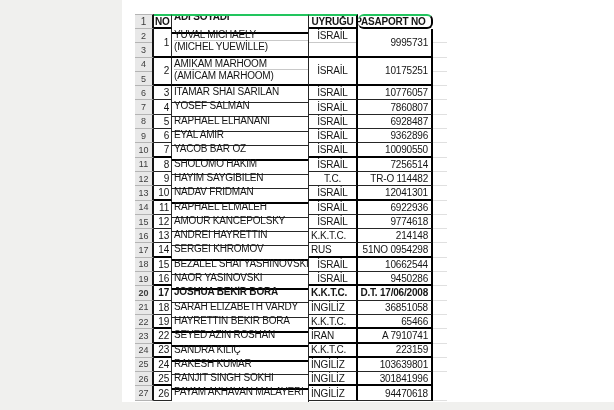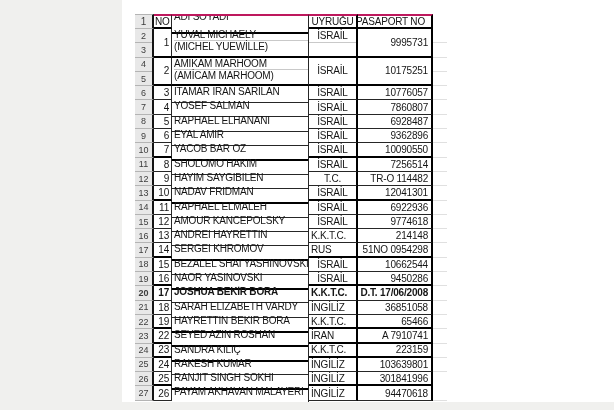--- a/index.html
+++ b/index.html
@@ -39,26 +39,26 @@
   .nat-col{width:49px;border-right:2px solid #000;flex-direction:column;align-items:stretch;}
   .nat-col .sub{display:flex;align-items:center;flex:1;box-sizing:border-box;}
   .nat-col .sub.divided{border-bottom:1px solid #c9c9c9;}
   .nat-col .sub.center{justify-content:center;}
   .nat-col .sub.left{justify-content:flex-start;padding-left:2px;}
   .pass-col{width:75px;justify-content:flex-end;padding-right:3px;border-right:2px solid #000;}
 
   .data-c{border-bottom:1px solid #262626;}
   .trow.thick .data-c{border-bottom:2px solid #000;}
 
-  .header .c{font-weight:normal;border-top:2px solid #be185d;border-bottom:2px solid #000;font-size:10px;}
+  .header .c{font-weight:bold;border-top:2px solid #22c55e;border-bottom:2px solid #000;font-size:10px;}
   .header .rownum{font-weight:normal;border-top:1px solid #b4b4b4;border-bottom:1px solid #b4b4b4;}
   .header .no-col{justify-content:flex-start;padding-left:1px;padding-right:0;}
   .header .name-col{flex-direction:row;align-items:center;}
   .header .nat-col{flex-direction:row;align-items:center;justify-content:center;}
-  .header .pass-col{justify-content:center;padding-right:8px;}
+  .header .pass-col{justify-content:center;padding-right:8px;border-radius:6px;}
 </style>
 </head>
 <body>
 
 <div class="margin-left"></div>
 
 <div class="sheet">
   <div class="grid-ext"></div>
 
   <div class="table-wrap">
@@ -102,21 +102,21 @@
             <div class="sub center">İSRAİL</div>
           </div>
           <div class="c pass-col data-c">10175251</div>
         </div>
         <div class="trow entry" style="height: 14.3px;">
           <div class="c rownum">
             <div class="sub">6</div>
           </div>
           <div class="c no-col data-c">3</div>
           <div class="c name-col data-c">
-            <div class="sub">ITAMAR İRAN SARILAN</div>
+            <div class="sub">ITAMAR SHAİ SARILAN</div>
           </div>
           <div class="c nat-col data-c">
             <div class="sub center">İSRAİL</div>
           </div>
           <div class="c pass-col data-c">10776057</div>
         </div>
         <div class="trow entry" style="height: 14.3px;">
           <div class="c rownum">
             <div class="sub">7</div>
           </div>

